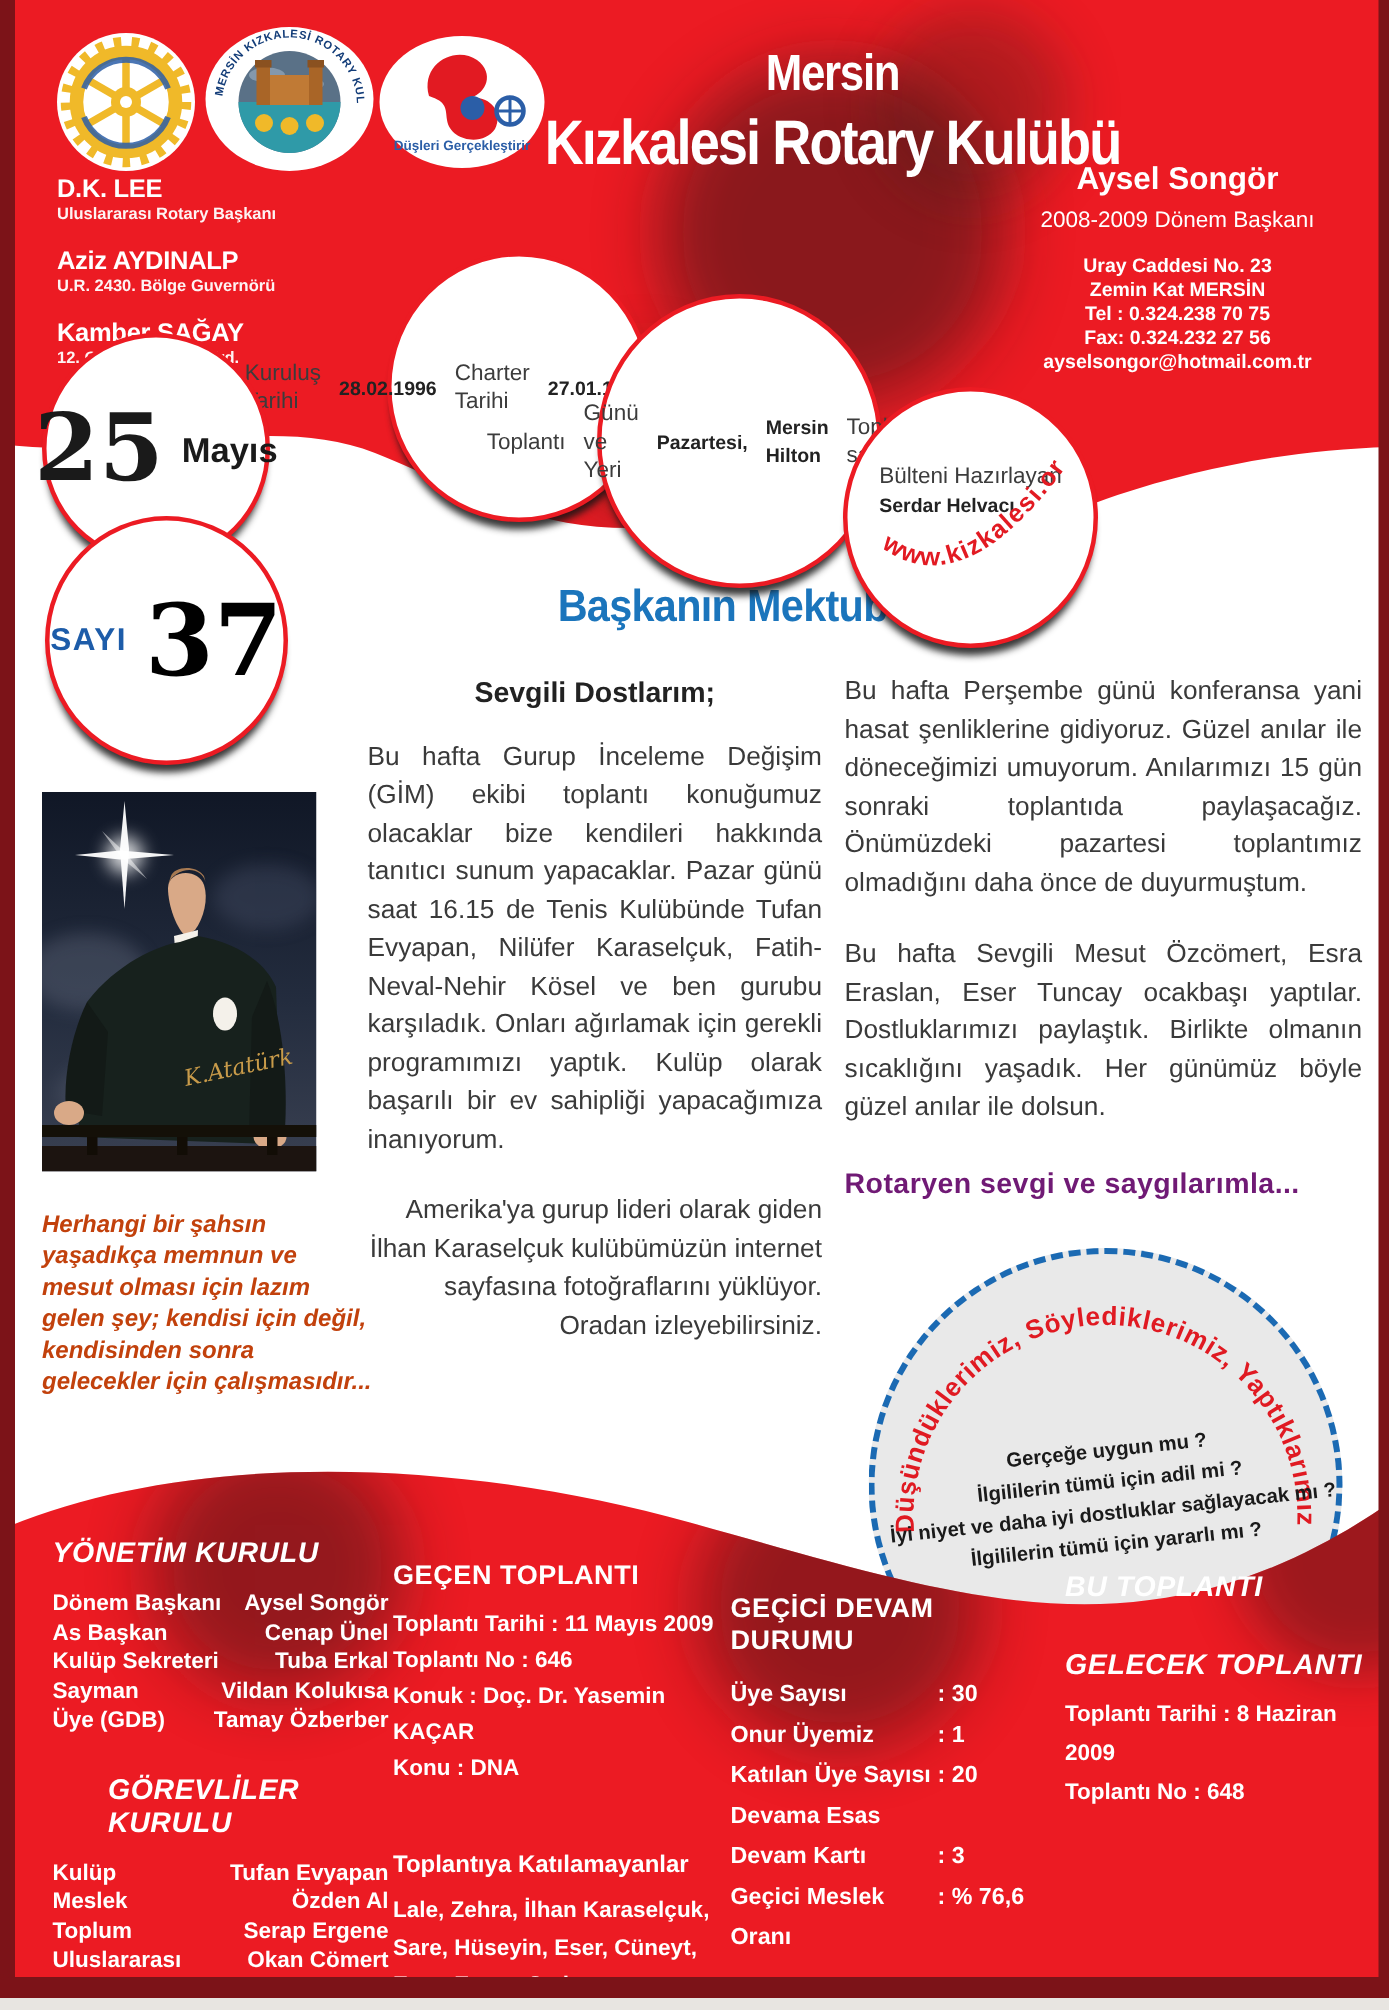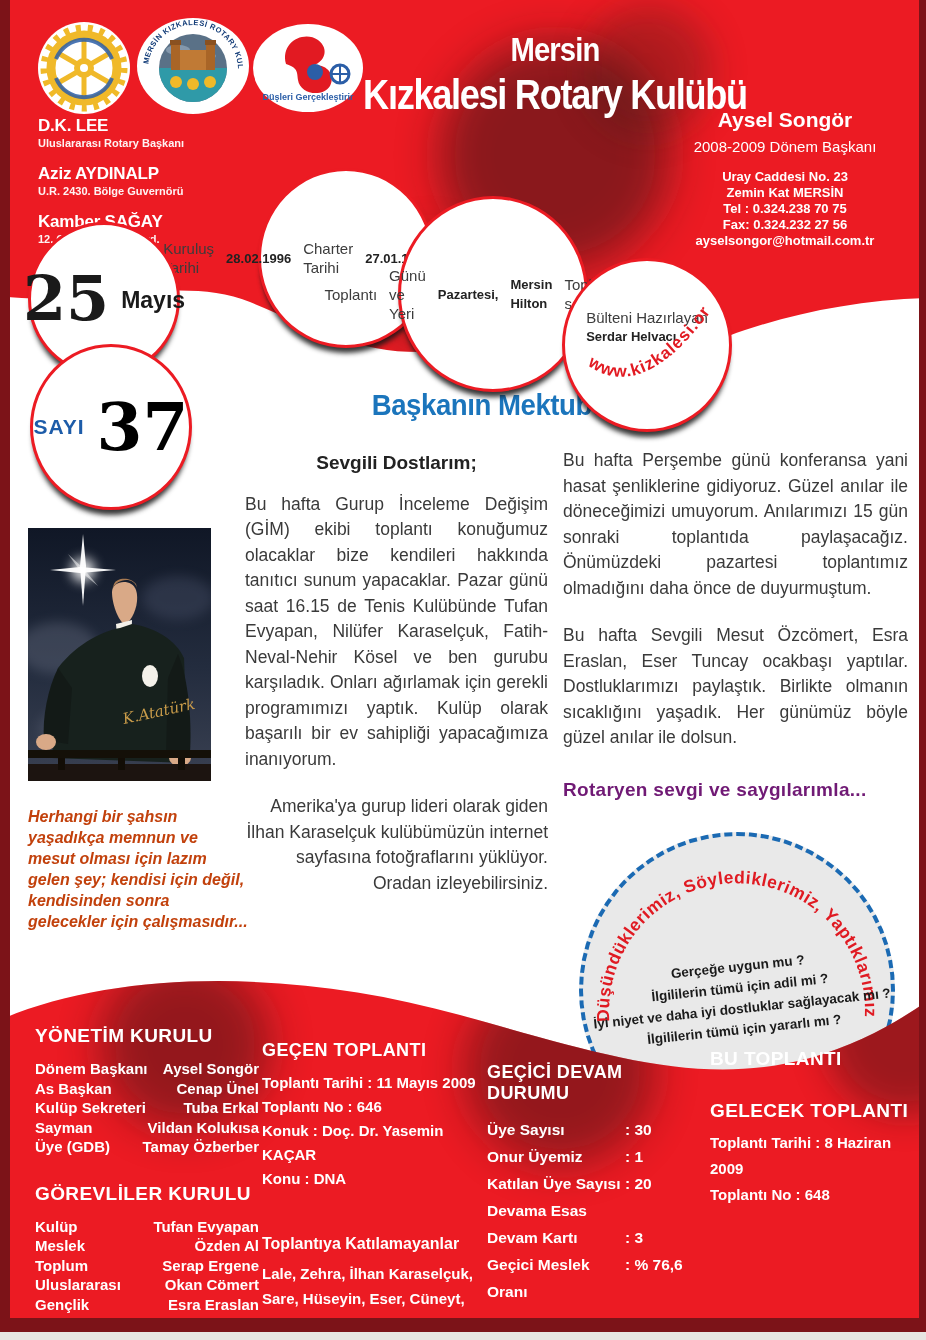--- a/index.html
+++ b/index.html
@@ -71,26 +71,26 @@
 
   
   .fourway{left:579px;top:832px;width:316px;height:316px;z-index:5;border-radius:50%;
            background:#e9e9e9;border:4px dashed #1b6ab3;box-sizing:border-box;}
   .fourway .arc-svg{position:absolute;left:-4px;top:-4px;}
   .fourway .questions{position:absolute;left:8px;top:120px;width:300px;text-align:center;
       transform:rotate(-6deg);font-size:13.5px;font-weight:600;color:#1a1a1a;line-height:21px;}
 
   
   .fcol{z-index:8;color:#fff;}
-  .fhead{font-size:19px;font-weight:bold;letter-spacing:.4px;}
+  .fhead{font-size:19px;font-weight:bold;letter-spacing:.4px;font-style:italic;}
   .fhead2{font-size:18px;font-weight:bold;letter-spacing:.4px;}
   .krow{display:flex;justify-content:space-between;font-size:15px;font-weight:bold;line-height:19.5px;}
   .colA{left:35px;top:1025px;width:224px;}
   .colA .rows{margin-top:12px;}
-  .colA .g2{margin-top:26px;}
+  .colA .g2{margin-top:26px;margin-left:37px;}
   .colB{left:262px;top:1040px;width:225px;}
   .colB .line{font-size:15px;font-weight:bold;line-height:24px;}
   .colB .rows{margin-top:10px;}
   .colB .sub{margin-top:44px;font-size:16px;font-weight:bold;}
   .colB .names{font-size:15px;font-weight:bold;line-height:25px;margin-top:8px;}
   .colC{left:487px;top:1062px;width:218px;}
   .colC .rows{margin-top:12px;}
   .drow{display:grid;grid-template-columns:138px auto;font-size:15.5px;font-weight:bold;line-height:27px;}
   .colC .sub{margin-top:34px;font-size:16px;font-weight:bold;}
   .colD{left:710px;top:1048px;width:210px;}

